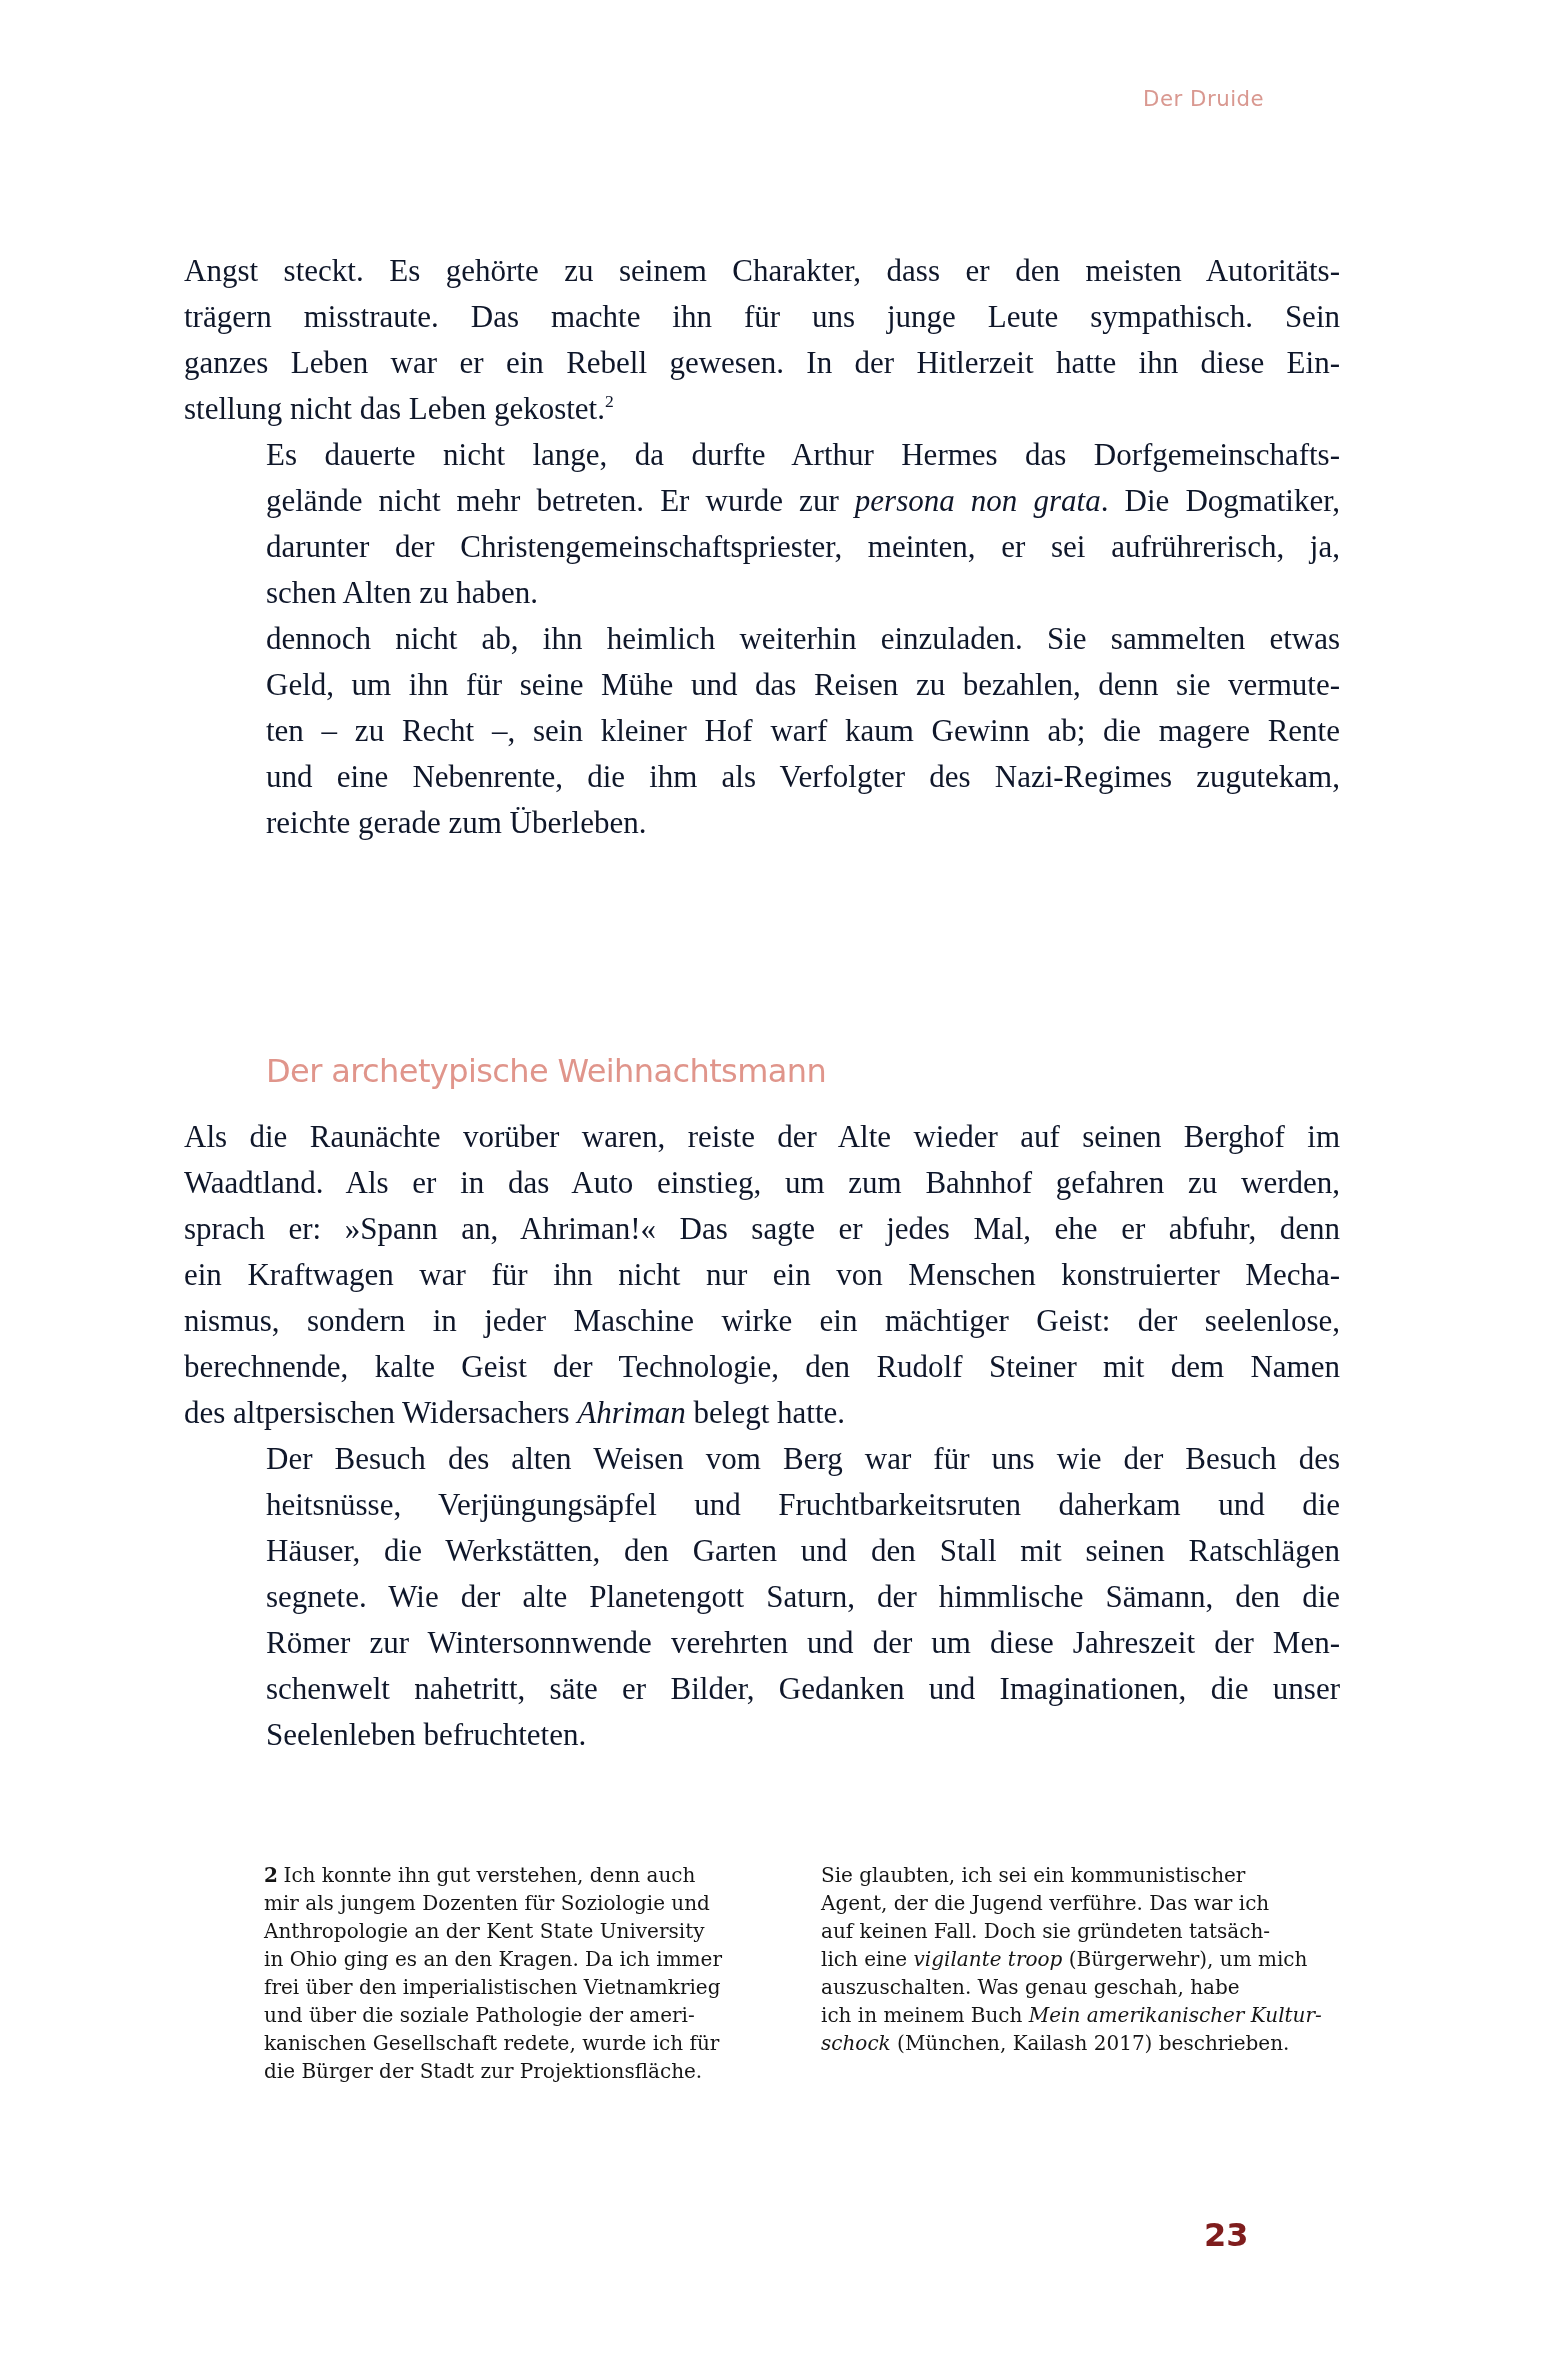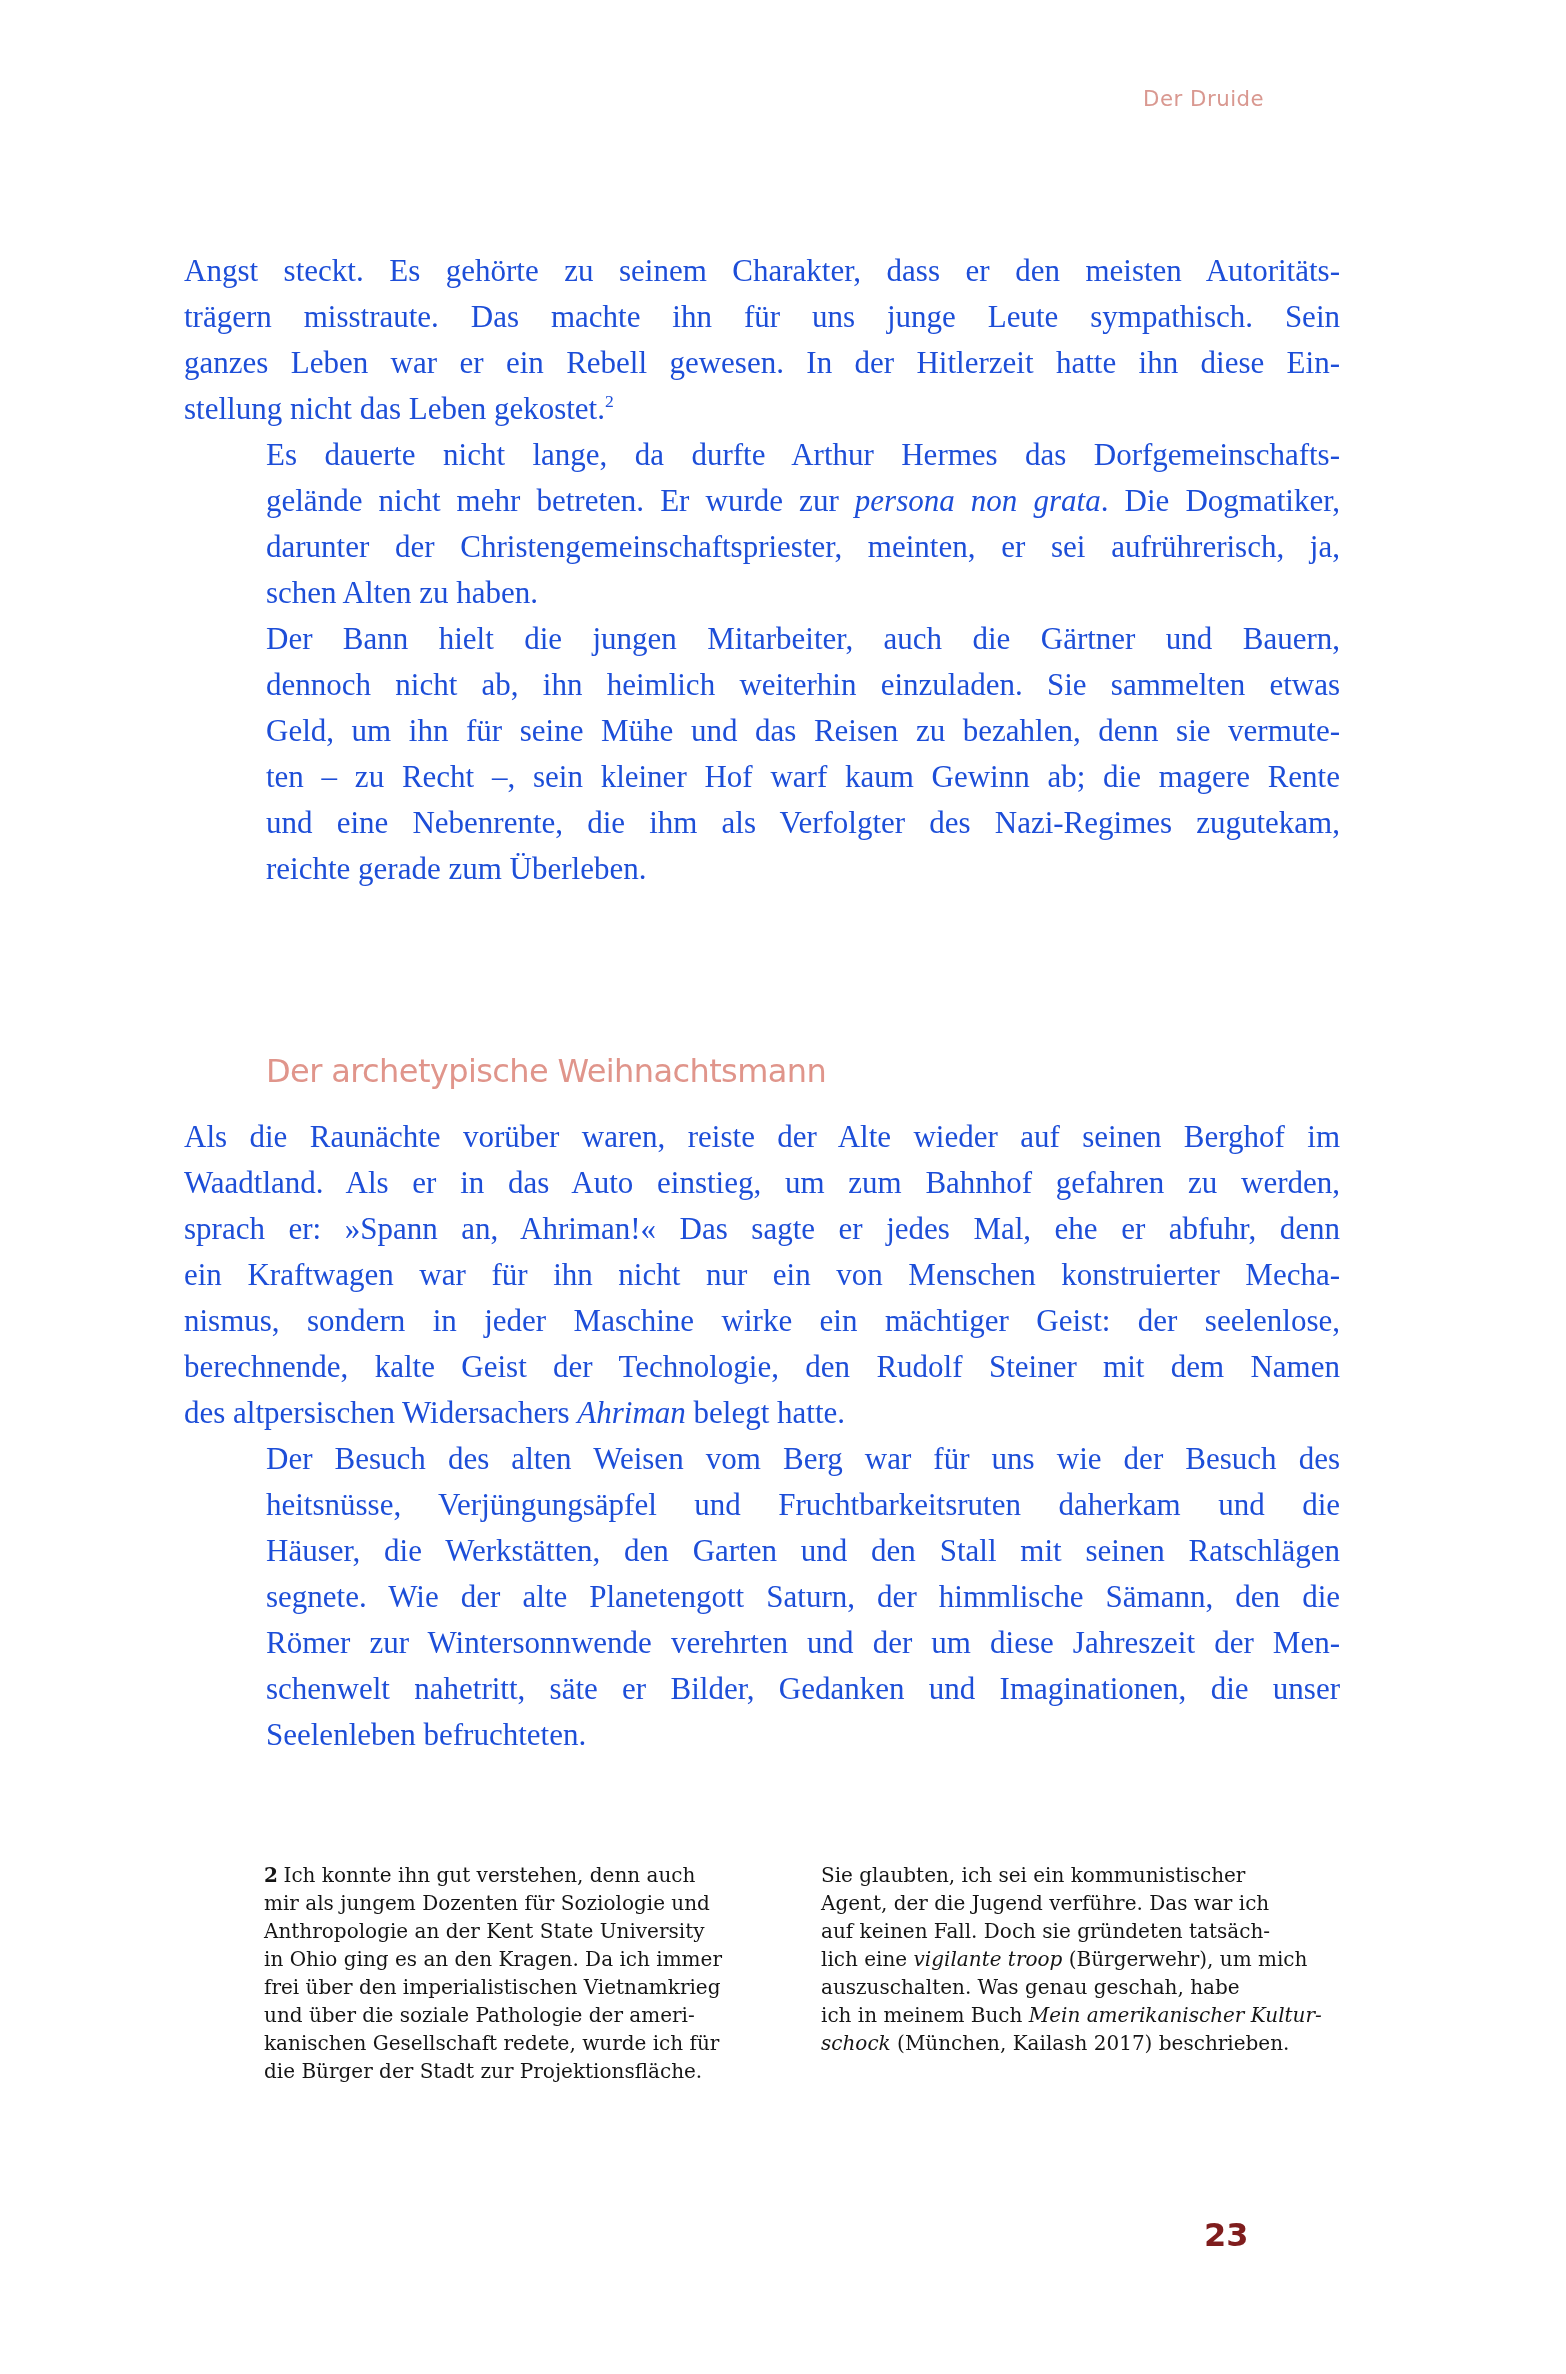--- a/index.html
+++ b/index.html
@@ -8,21 +8,21 @@
 
     .running-head {
       position: absolute; left: 1143px; top: 78px;
       font-family: "DejaVu Sans", sans-serif; font-size: 21.3px; color: #d99890;
       letter-spacing: 0.5px;
     }
 
     .body-text {
       position: absolute; left: 184px; width: 1156px;
       font-family: "Liberation Serif", serif; font-size: 31px; line-height: 46px;
-      color: #1d4ed8; text-align: justify; hyphens: manual;
+      color: #0f172a; text-align: justify; hyphens: manual;
     }
     .body-text p { margin: 0; }
     .body-text p.indent { text-indent: 82px; }
     .body-text .line { display: block; text-align: justify; text-align-last: justify; white-space: nowrap; }
     .body-text .line.last { text-align-last: left; }
     sup.fn { font-size: 17.6px; vertical-align: 12px; line-height: 0; }
     em { font-style: italic; }
 
     #block1 { top: 240px; }
     #block2 { top: 1106px; }
@@ -62,21 +62,20 @@
       <span class="line">ganzes Leben war er ein Rebell gewesen. In der Hitlerzeit hatte ihn diese Ein-</span>
       <span class="line last"><span>stellung nicht das Leben gekostet.</span><sup class="fn">2</sup></span>
     </p>
     <p class="indent">
       <span class="line">Es dauerte nicht lange, da durfte Arthur Hermes das Dorfgemeinschafts-</span>
       <span class="line"><span>gelände nicht mehr betreten. Er wurde zur </span><em>persona non grata</em><span>. Die Dogmatiker,</span></span>
       <span class="line">darunter der Christengemeinschaftspriester, meinten, er sei aufrührerisch, ja,</span>
       <span class="line last">schen Alten zu haben.</span>
     </p>
     <p class="indent">
-      <span class="line">Der Bann hielt die jungen Mitarbeiter, auch die Gärtner und Bauern,</span>
       <span class="line">dennoch nicht ab, ihn heimlich weiterhin einzuladen. Sie sammelten etwas</span>
       <span class="line">Geld, um ihn für seine Mühe und das Reisen zu bezahlen, denn sie vermute-</span>
       <span class="line">ten – zu Recht –, sein kleiner Hof warf kaum Gewinn ab; die magere Rente</span>
       <span class="line">und eine Nebenrente, die ihm als Verfolgter des Nazi-Regimes zugutekam,</span>
       <span class="line last">reichte gerade zum Überleben.</span>
     </p>
   </div>
 
   <h2 class="section-heading">Der archetypische Weihnachtsmann</h2>
 

